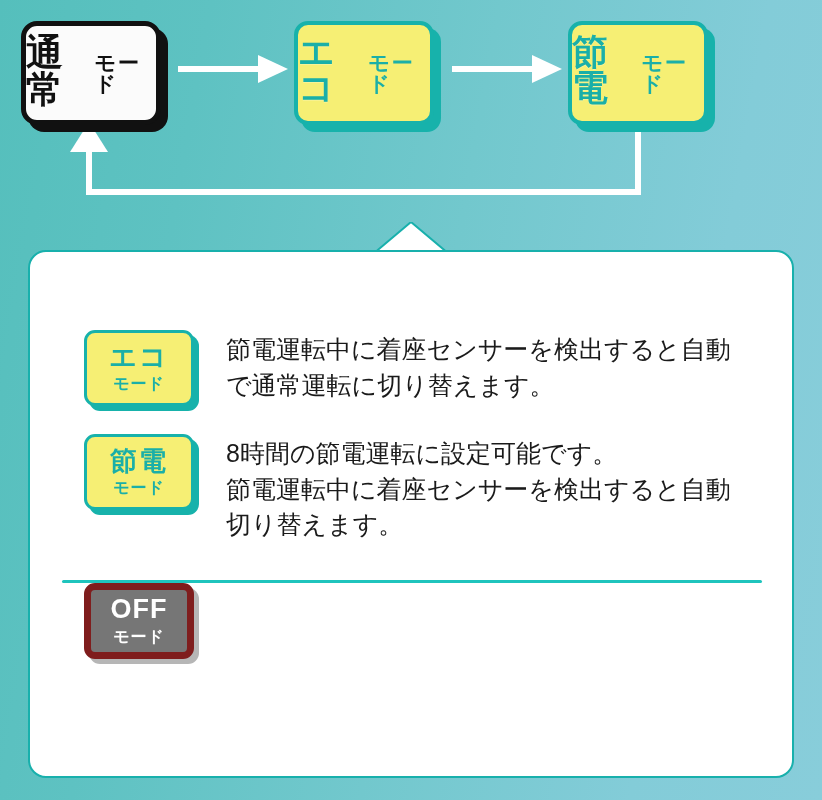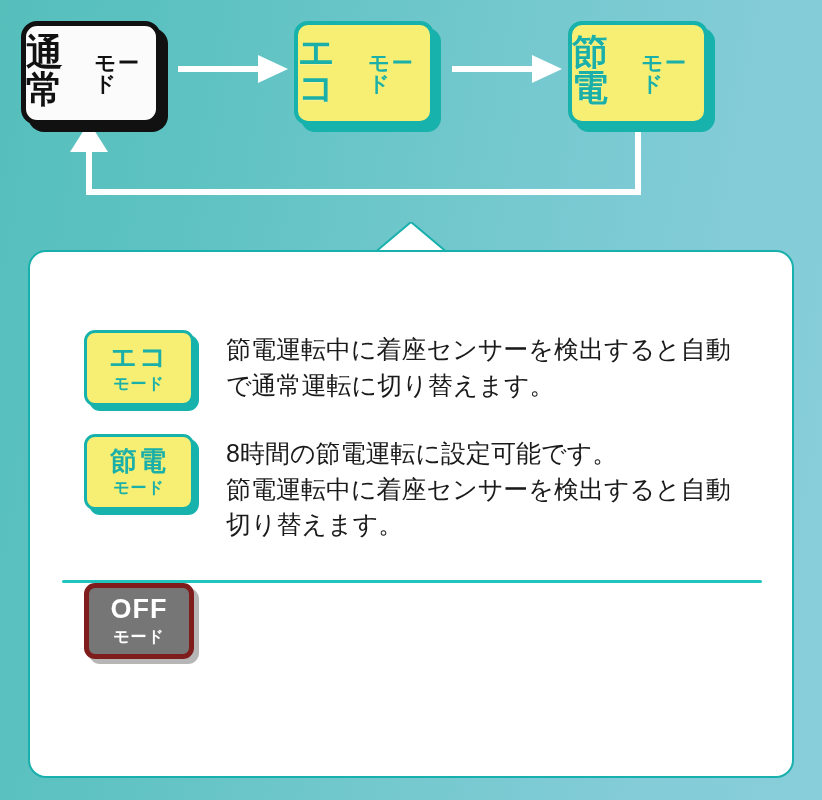--- a/index.html
+++ b/index.html
@@ -151,21 +151,21 @@
     letter-spacing: 2px;
     margin-bottom: 5px;
   }
   .badge-yellow .b-small {
     font-size: 16px;
     font-weight: bold;
     letter-spacing: 1px;
   }
   .badge-gray {
     background: #767676;
-    border: 5px solid #7f1d1d;
+    border: 7px solid #7f1d1d;
     box-shadow: 5px 5px 0 0 #b6b6b6;
     color: #ffffff;
   }
   .badge-gray .b-big {
     font-size: 27px;
     font-weight: bold;
     letter-spacing: 1px;
     margin-bottom: 6px;
   }
   .badge-gray .b-small {

